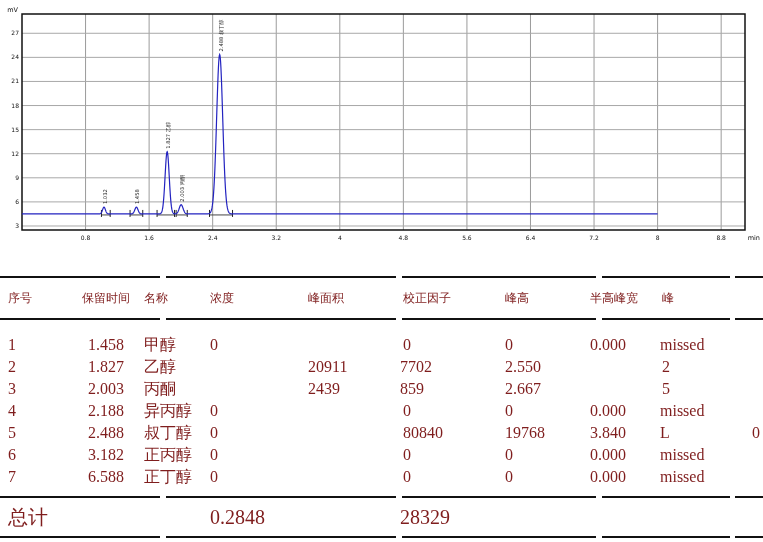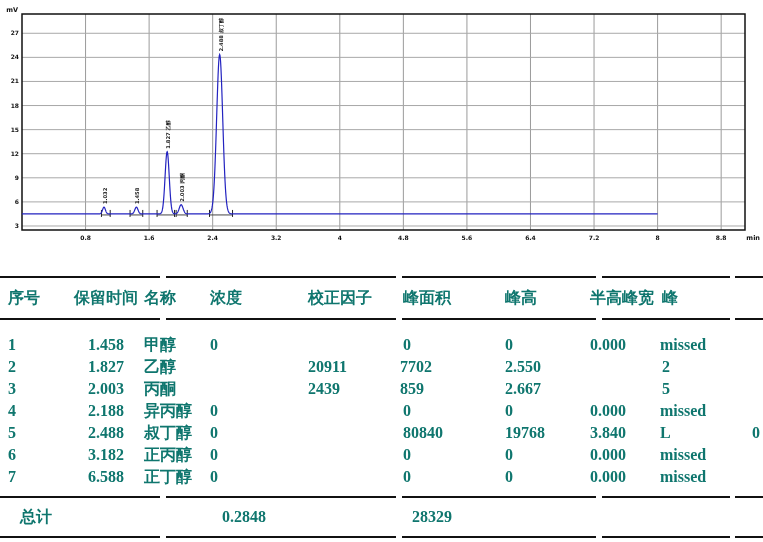--- a/index.html
+++ b/index.html
@@ -1,30 +1,30 @@
 <!DOCTYPE html>
 <html><head>
 <meta charset="utf-8">
 <style>
   html,body{margin:0;padding:0;background:#fff;}
   .screen{position:relative;width:763px;height:542px;background:#fff;overflow:hidden;
-          font-family:"Liberation Serif","DejaVu Serif",serif;color:#0f766e;font-weight:bold;}
+          font-family:"Liberation Serif","DejaVu Serif",serif;color:#7f1d1d;}
   .chart-wrap{position:absolute;left:0;top:0;width:763px;height:250px;}
   .table-wrap{position:absolute;left:0;top:270px;width:763px;}
   .rule{height:2px;margin:0;background:
     linear-gradient(to right,#111 0,#111 160px,transparent 160px,transparent 166px,
       #111 166px,#111 396px,transparent 396px,transparent 402px,
       #111 402px,#111 596px,transparent 596px,transparent 602px,
       #111 602px,#111 730px,transparent 730px,transparent 735px,#111 735px,#111 100%);}
   .rule-top{margin-top:6px;}
   .trow{display:grid;grid-template-columns:64px 76px 65px 95px 95px 105px 85px 72px 90px 1fr;
         align-items:center;}
-  .thead{height:40px;font-size:16px;}
+  .thead{height:40px;font-size:12px;}
   .drow{height:22px;font-size:16px;}
-  .total-row{height:38px;font-size:16px;padding-left:12px;}
+  .total-row{height:38px;font-size:20px;}
   .spacer-a{height:14px;} .spacer-b{height:8px;}
   .cell{white-space:nowrap;overflow:visible;padding-left:5px;}
   .c1{padding-left:8px;} .c2{padding-left:8px;text-align:center;} .c3{padding-left:4px;}
   .c5{padding-left:8px;} .c6{padding-left:8px;} .c9{padding-left:3px;}
   .c10{padding-left:5px;overflow:hidden;}
   svg text{font-family:"DejaVu Sans","Liberation Sans",sans-serif;}
 </style>
 </head>
 <body>
 
@@ -98,22 +98,22 @@
       </svg>
   </div>
 
   <div class="table-wrap">
     <div class="rule rule-top"></div>
     <div class="trow thead" id="thead-row">
         <div class="cell c1">序号</div>
         <div class="cell c2">保留时间</div>
         <div class="cell c3">名称</div>
         <div class="cell c4">浓度</div>
+        <div class="cell c6">峰面积</div>
         <div class="cell c5">校正因子</div>
-        <div class="cell c6">峰面积</div>
         <div class="cell c7">峰高</div>
         <div class="cell c8">半高峰宽</div>
         <div class="cell c10">峰</div>
       </div>
     <div class="rule"></div>
     <div class="spacer-a"></div>
     <div id="tbody">
         <div class="trow drow">
           <div class="cell c1">1</div>
           <div class="cell c2">1.458</div>

